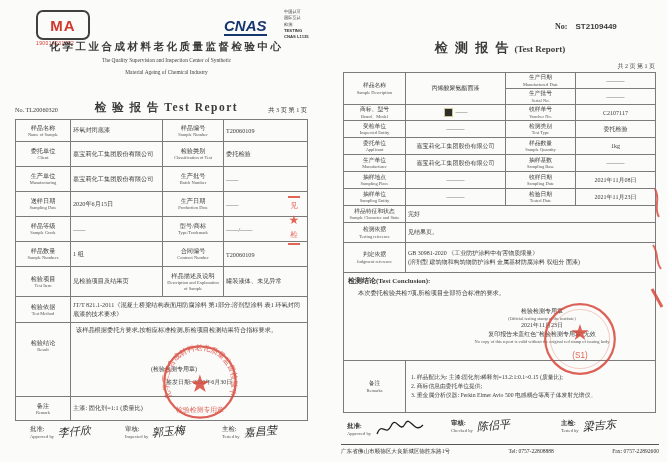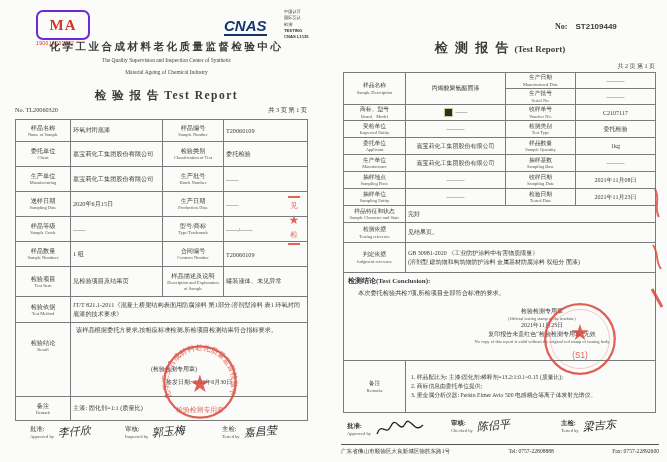--- a/index.html
+++ b/index.html
@@ -4,23 +4,23 @@
 <style>
   html,body{margin:0;padding:0;}
   body{width:667px;height:462px;background:#fbfbf9;position:relative;overflow:hidden;
        font-family:"Liberation Serif","DejaVu Serif",serif;color:#3b3b3b;}
   .doc{position:absolute;top:0;height:462px;background:transparent;}
   #docL{left:0;width:333px;}
   #docR{left:333px;width:334px;}
   .abs{position:absolute;}
   .ctr{text-align:center;}
   
-  .cma{border:2px solid #6d28d9;border-radius:7px;width:50px;height:26px;
+  .cma{border:2px solid #404040;border-radius:7px;width:50px;height:26px;
        display:flex;align-items:center;justify-content:center;
-       color:#cf382a;font-weight:bold;font-size:15px;font-family:Liberation Serif, serif;letter-spacing:1px;}
+       color:#cf382a;font-weight:bold;font-size:15px;font-family:Liberation Sans, sans-serif;letter-spacing:1px;}
   .cmanum{font-size:5px;color:#cf382a;letter-spacing:.4px;font-family:"Liberation Sans",sans-serif;}
   .cnas{color:#16356e;font-weight:bold;font-style:italic;font-size:15px;font-family:"Liberation Sans",sans-serif;
         border-bottom:2px solid #16356e;line-height:1;padding-bottom:1px;}
   .accr{font-size:4.2px;line-height:1.5;color:#333;font-family:"Liberation Sans",sans-serif;}
   .accr .b{font-weight:bold;}
   
   .orgcn{font-size:10.5px;letter-spacing:2.5px;font-weight:bold;white-space:nowrap;}
   .orgen{font-size:5.4px;color:#444;}
   .rpt-title{font-size:11.5px;font-weight:bold;letter-spacing:1.5px;}
   .noline{font-size:6.2px;display:flex;justify-content:space-between;}
@@ -75,21 +75,21 @@
     <div>国际互认</div>
     <div>检测</div>
     <div class="b">TESTING</div>
     <div class="b">CNAS L1135</div>
   </div>
 
   <div class="abs ctr orgcn" style="left:0;top:40px;width:333px;">化学工业合成材料老化质量监督检验中心</div>
   <div class="abs ctr orgen" style="left:0;top:57px;width:333px;">The Quality Supervision and Inspection Center of Synthetic</div>
   <div class="abs ctr orgen" style="left:0;top:69px;width:333px;">Material Ageing of Chemical Industry</div>
 
-  <div class="abs ctr rpt-title" style="left:0;top:88px;width:333px;">检 验 报 告 Test Report</div>
+  <div class="abs ctr rpt-title" style="left:0;top:100px;width:333px;">检 验 报 告 Test Report</div>
 
   <div class="abs noline" style="left:15px;top:106px;width:292px;">
     <span>No. TL20060320</span>
     <span>共 3 页 第 1 页</span>
   </div>
 
   <table class="tbl abs" style="left:15px;top:119px;width:292px;">
     <colgroup>
         <col style="width:55px">
         <col style="width:92px">

